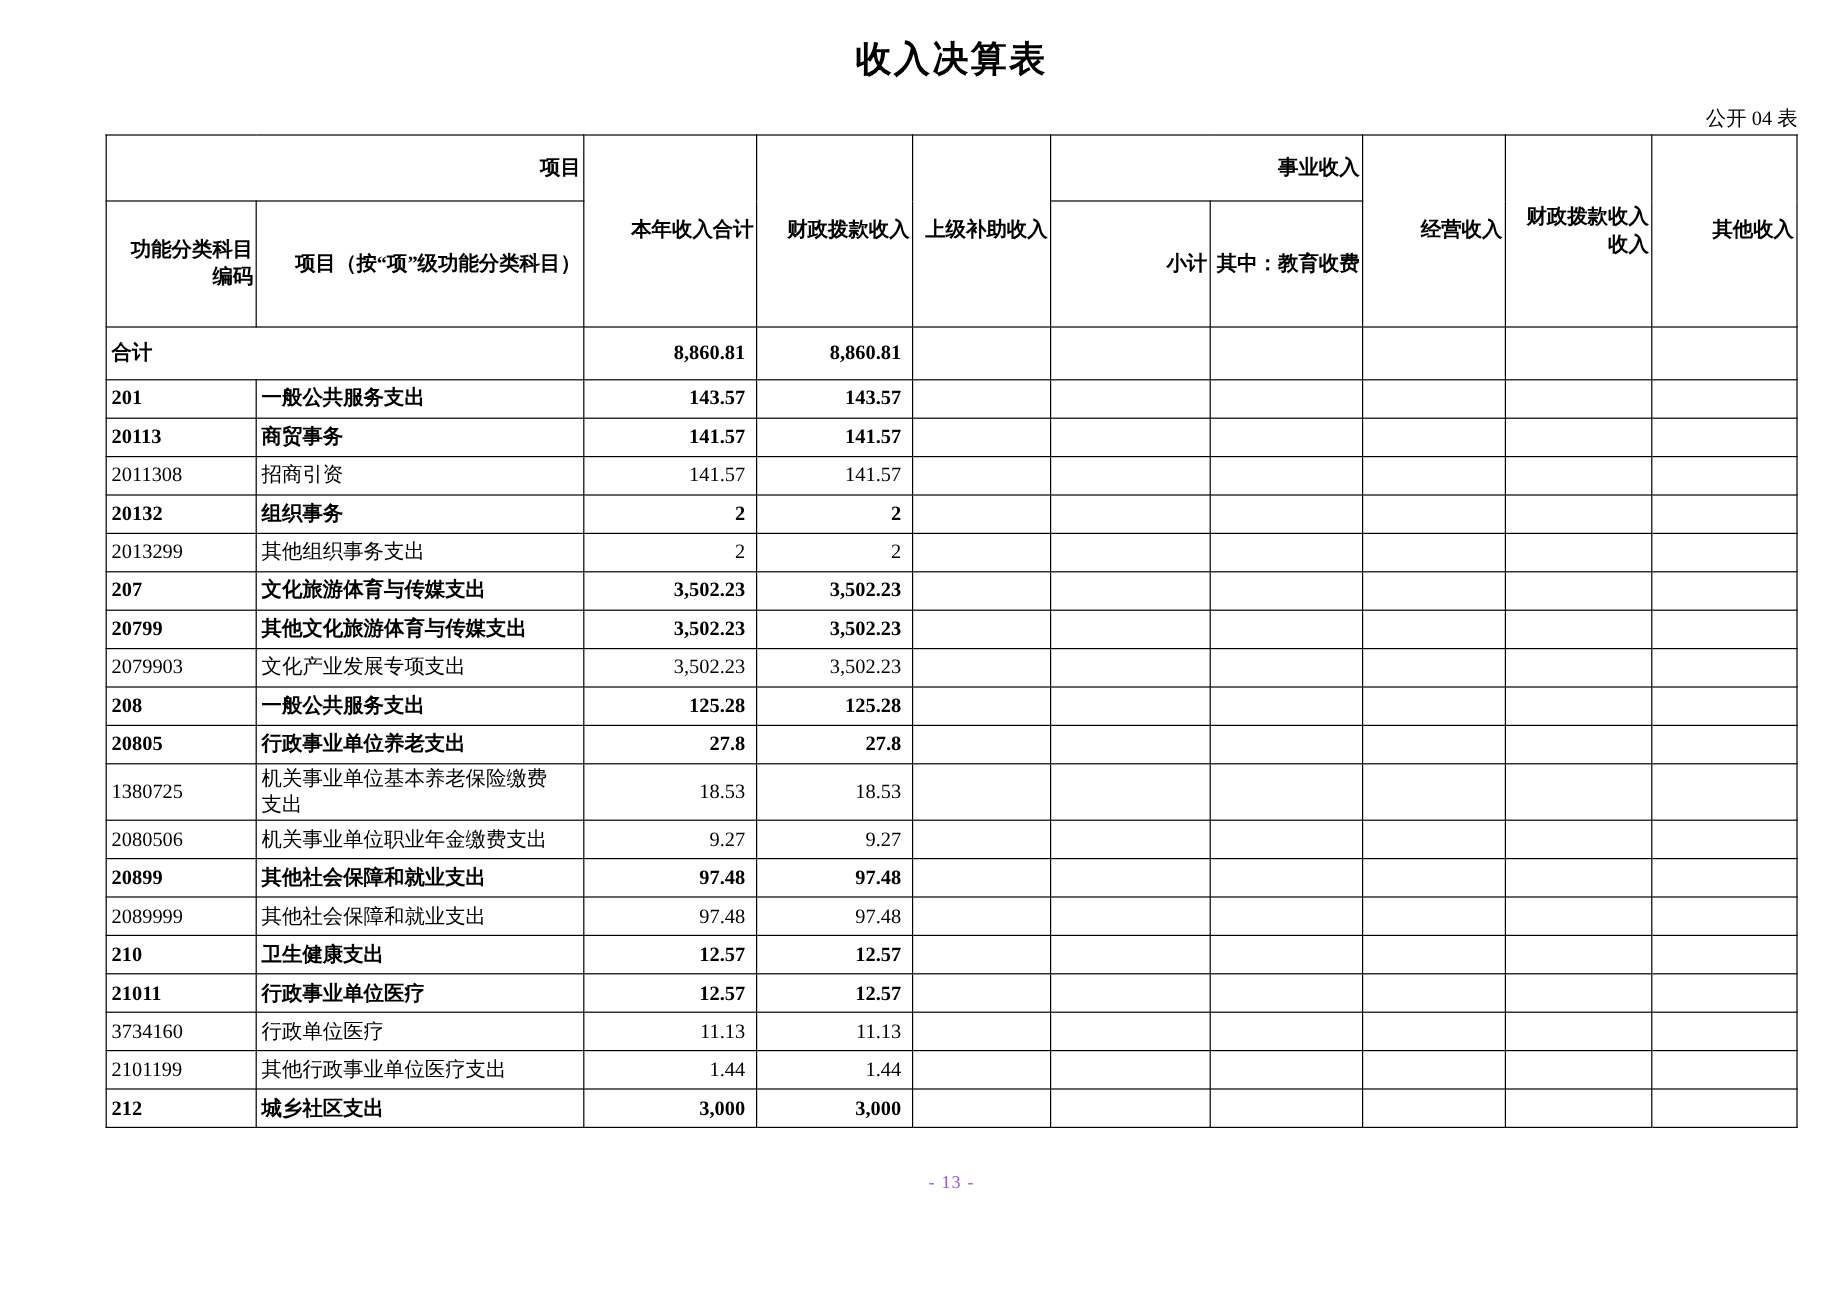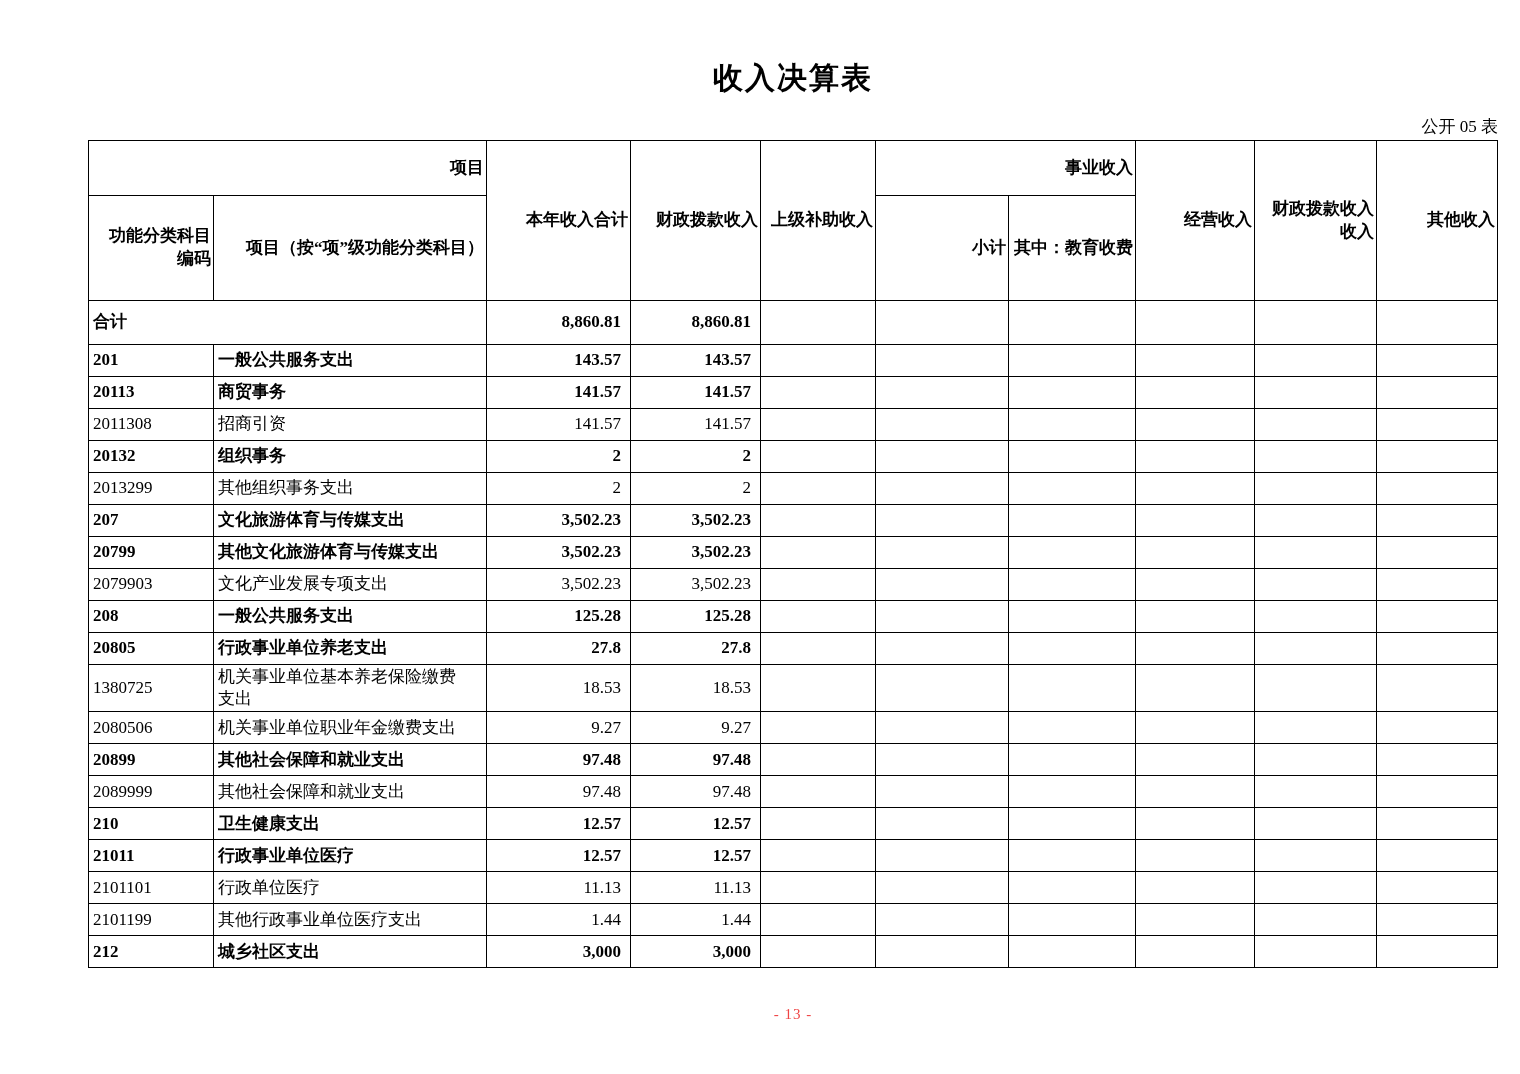--- a/index.html
+++ b/index.html
@@ -17,21 +17,21 @@
     overflow: hidden;
   }
   .content {
     position: absolute;
     left: 88px;
     top: 0;
     width: 1410px;
   }
   .doc-title {
     margin: 0;
-    padding-top: 60px;
+    padding-top: 32px;
     text-align: center;
     font-size: 30px;
     font-weight: bold;
     letter-spacing: 2px;
     line-height: 36px;
   }
   .form-label {
     margin-top: 21px;
     text-align: right;
     font-size: 17px;
@@ -75,33 +75,33 @@
   }
   td.code { text-align: left; }
   td.item { text-align: left; white-space: pre-line; }
   td.num  { text-align: right; padding-right: 9px; }
   tr.bold td { font-weight: bold; }
   td.center { }
   .page-footer {
     margin-top: 38px;
     text-align: center;
     font-size: 15px;
-    color: #ef4444;
+    color: #8b5cf6;
     letter-spacing: 1px;
   }
 </style>
 </head>
 <body>
 
 <div class="page">
   <div class="content">
 
     <h1 class="doc-title">收入决算表</h1>
 
-    <div class="form-label">公开 05 表</div>
+    <div class="form-label">公开 04 表</div>
 
 
     <table class="income-table">
       <colgroup>
         <col style="width:125px">
         <col style="width:273px">
         <col style="width:144px">
         <col style="width:130px">
         <col style="width:115px">
         <col style="width:133px">
@@ -329,21 +329,21 @@
             <td class="num">12.57</td>
             <td class="num">12.57</td>
             <td class="num"></td>
             <td class="num"></td>
             <td class="num"></td>
             <td class="num"></td>
             <td class="num"></td>
             <td class="num"></td>
           </tr>
           <tr>
-            <td class="code">2101101</td>
+            <td class="code">3734160</td>
             <td class="item">行政单位医疗</td>
             <td class="num">11.13</td>
             <td class="num">11.13</td>
             <td class="num"></td>
             <td class="num"></td>
             <td class="num"></td>
             <td class="num"></td>
             <td class="num"></td>
             <td class="num"></td>
           </tr>

